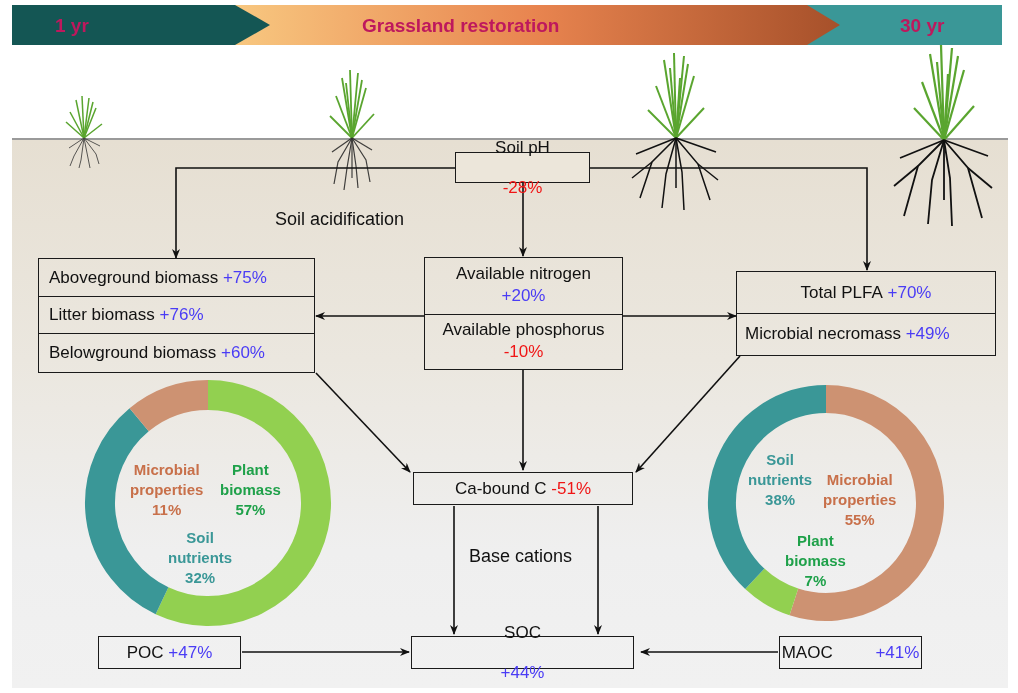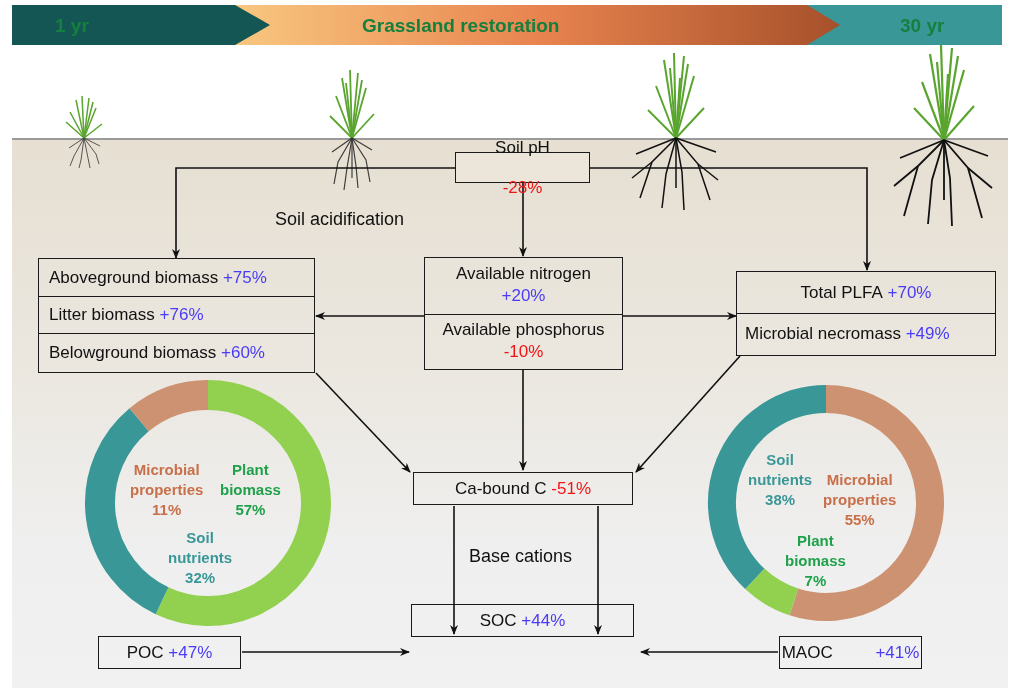--- a/index.html
+++ b/index.html
@@ -1,20 +1,20 @@
 <!DOCTYPE html>
 <html><head>
 <meta charset="utf-8">
 <style>
   html, body { margin:0; padding:0; }
   body { width:1018px; height:693px; background:#ffffff; position:relative; overflow:hidden;
          font-family:"Liberation Sans", sans-serif; }
   .banner { position:absolute; left:12px; top:5px; width:990px; height:40px; }
   .banner svg { position:absolute; left:0; top:0; }
-  .banner-text { position:absolute; top:0; height:55px; line-height:42px; color:#15803d; font-weight:bold; font-size:19px; }
+  .banner-text { position:absolute; top:0; height:55px; line-height:42px; color:#be185d; font-weight:bold; font-size:19px; }
   .soil { position:absolute; left:12px; top:138px; width:996px; height:548px;
           background:linear-gradient(to bottom, #e6dfd2 0%, #ebe7df 40%, #efefef 75%, #f1f1f1 100%);
           border-top:2px solid #9a9a9a; }
   .box { position:absolute; border:1.5px solid #1a1a1a; background:transparent; box-sizing:border-box;
          font-size:17px; color:#111; }
   .row { box-sizing:border-box; padding-left:10px; display:flex; align-items:center; }
   .pos { color:#4a3cf5; }
   .neg { color:#f01515; }
   .center { text-align:center; }
   .label { position:absolute; font-size:18px; color:#111; }
@@ -213,21 +213,21 @@
 <div class="box" style="left:413px; top:472px; width:220px; height:33px; display:flex; align-items:center; justify-content:center;">
   <span>Ca-bound C</span>&nbsp;<span class="neg">-51%</span>
 </div>
 
 <div class="label" style="left:469px; top:546px;">Base cations</div>
 
 <div class="box" style="left:98px; top:636px; width:143px; height:33px; display:flex; align-items:center; justify-content:center;">
   <span>POC</span>&nbsp;<span class="pos">+47%</span>
 </div>
 
-<div class="box" style="left:411px; top:604px; width:223px; height:33px; display:flex; align-items:center; justify-content:center;">
+<div class="box" style="left:411px; top:636px; width:223px; height:33px; display:flex; align-items:center; justify-content:center;flex-direction:column;">
   <span>SOC</span>&nbsp;<span class="pos">+44%</span>
 </div>
 
 <div class="box" style="left:779px; top:636px; width:143px; height:33px; display:flex; align-items:center; justify-content:center;gap:19px;">
   <span>MAOC</span>&nbsp;<span class="pos">+41%</span>
 </div>
 
 <svg id="donut-left" class="lines" width="1018" height="693">
     <path d="M208,395 A108,108 0 1 1 162.01583651097218,600.7213216663301" stroke="#92d050" stroke-width="30" fill="none"></path>
     <path d="M162.01583651097218,600.7213216663301 A108,108 0 0 1 139.15820910714143,419.78456978021484" stroke="#3a9797" stroke-width="30" fill="none"></path>

